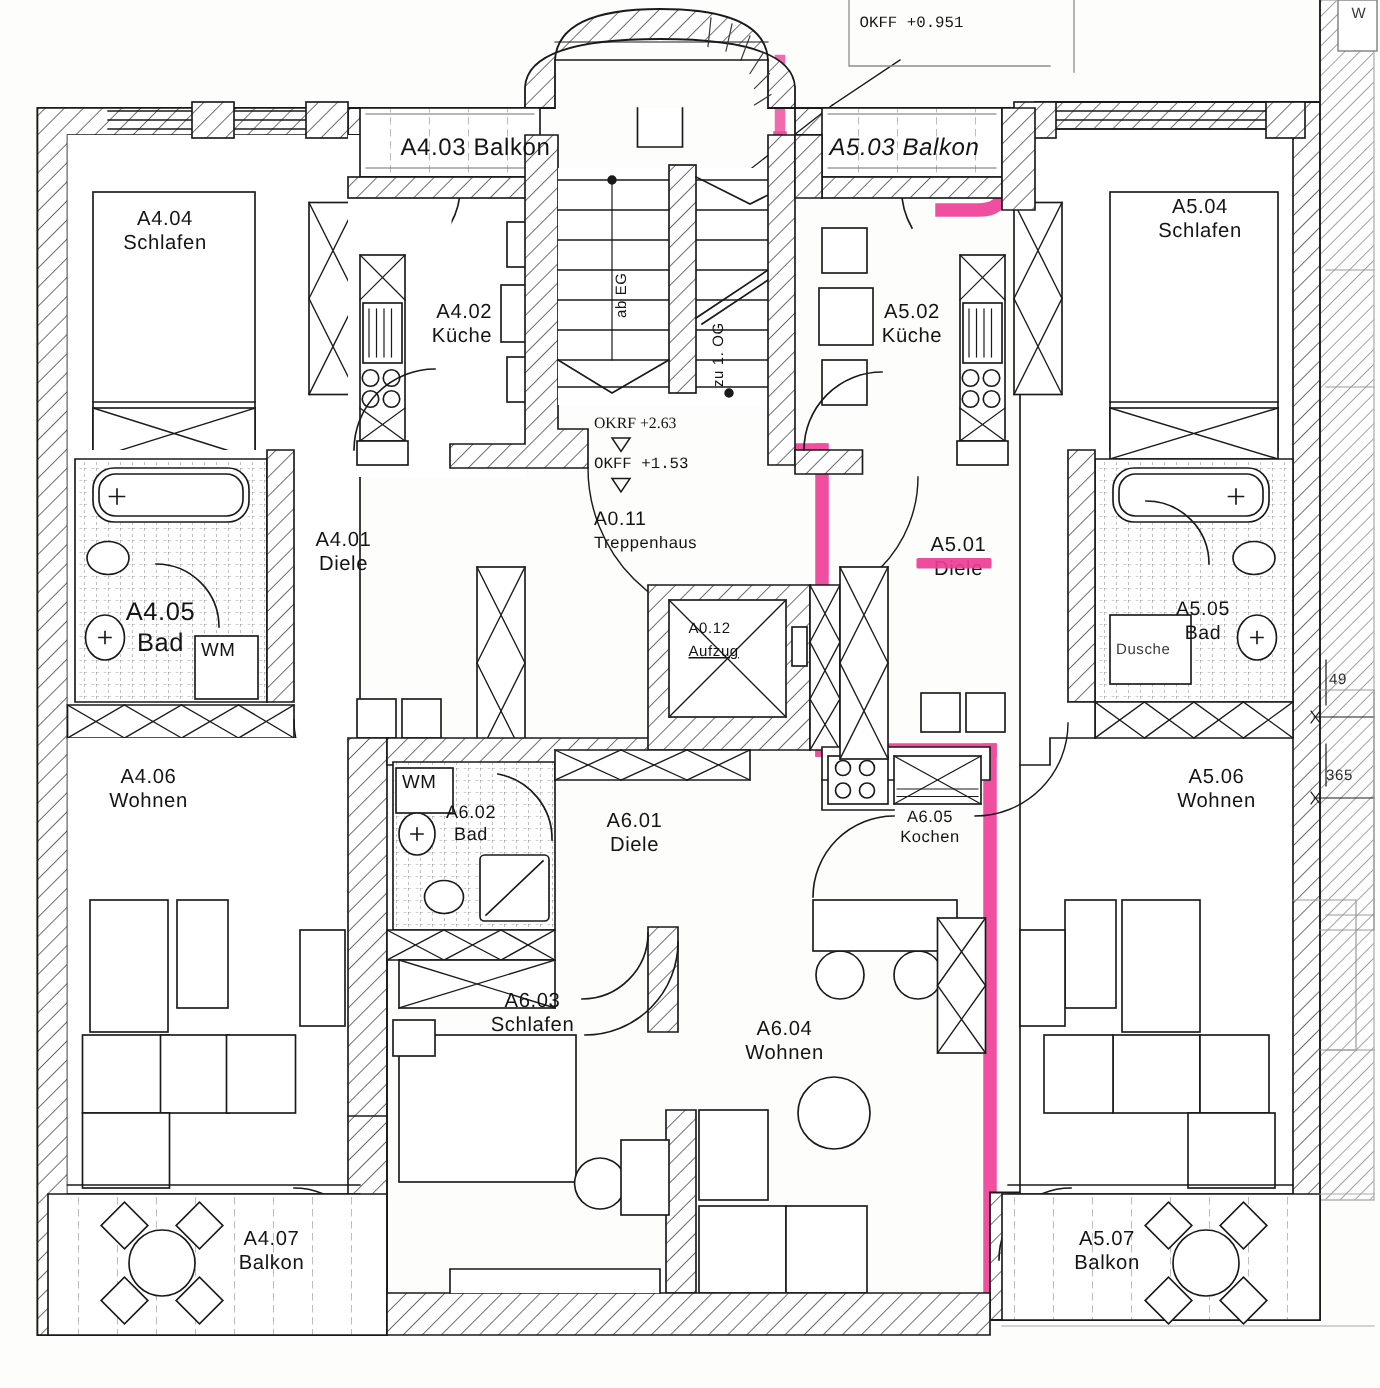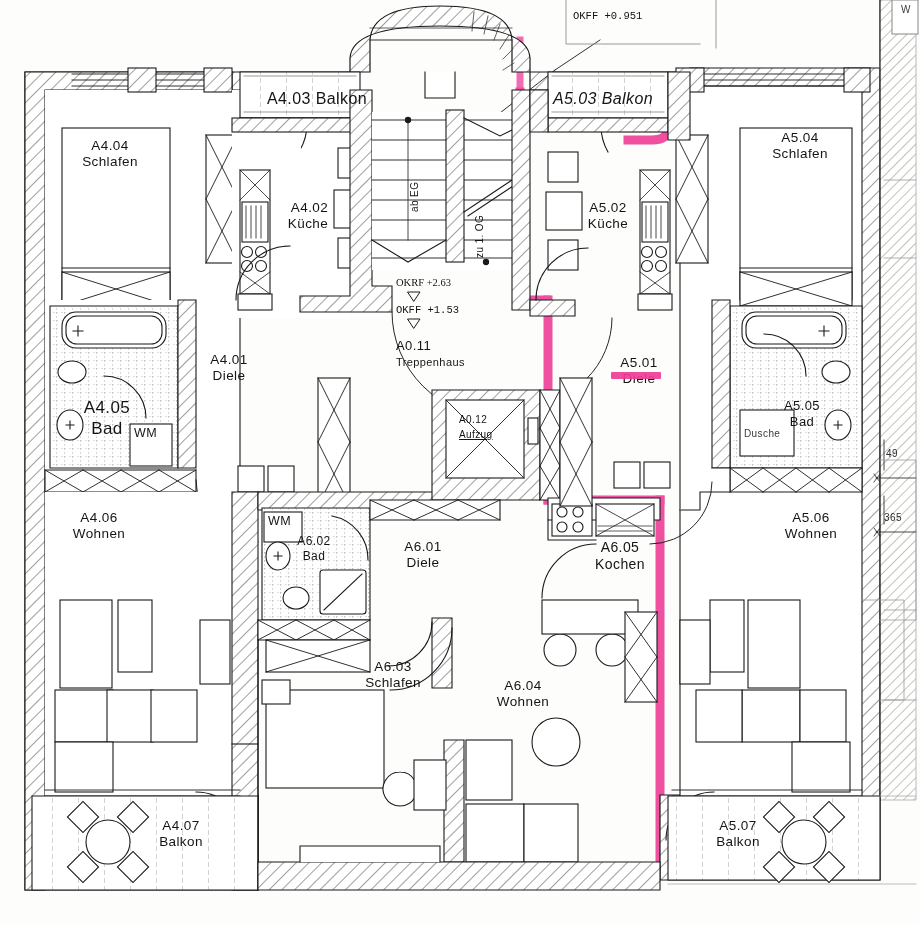--- a/index.html
+++ b/index.html
@@ -491,26 +491,26 @@
 <div class="lbl rm" style="left:423px;top:539px;transform:translateX(-50%);">
   <span class="n">A6.01</span>
   <span class="t">Diele</span>
 </div>
 
 <div class="lbl rm" style="left:314px;top:534px;transform:translateX(-50%);font-size:12px;">
   <span class="n">A6.02</span>
   <span class="t">Bad</span>
 </div>
 
-<div class="lbl rm" style="left:620px;top:539px;transform:translateX(-50%);font-size:14px;">
+<div class="lbl rm" style="left:620px;top:539px;transform:translateX(-50%);font-size:11px;">
   <span class="n">A6.05</span>
   <span class="t">Kochen</span>
 </div>
 
-<div class="lbl rm" style="left:355px;top:659px;transform:translateX(-50%);margin-left:38px;">
+<div class="lbl rm" style="left:355px;top:659px;transform:translateX(-50%);">
   <span class="n">A6.03</span>
   <span class="t">Schlafen</span>
 </div>
 
 <div class="lbl rm" style="left:523px;top:678px;transform:translateX(-50%);">
   <span class="n">A6.04</span>
   <span class="t">Wohnen</span>
 </div>
 
 <div class="lbl" style="left:396px;top:338px;font-size:13px;">

